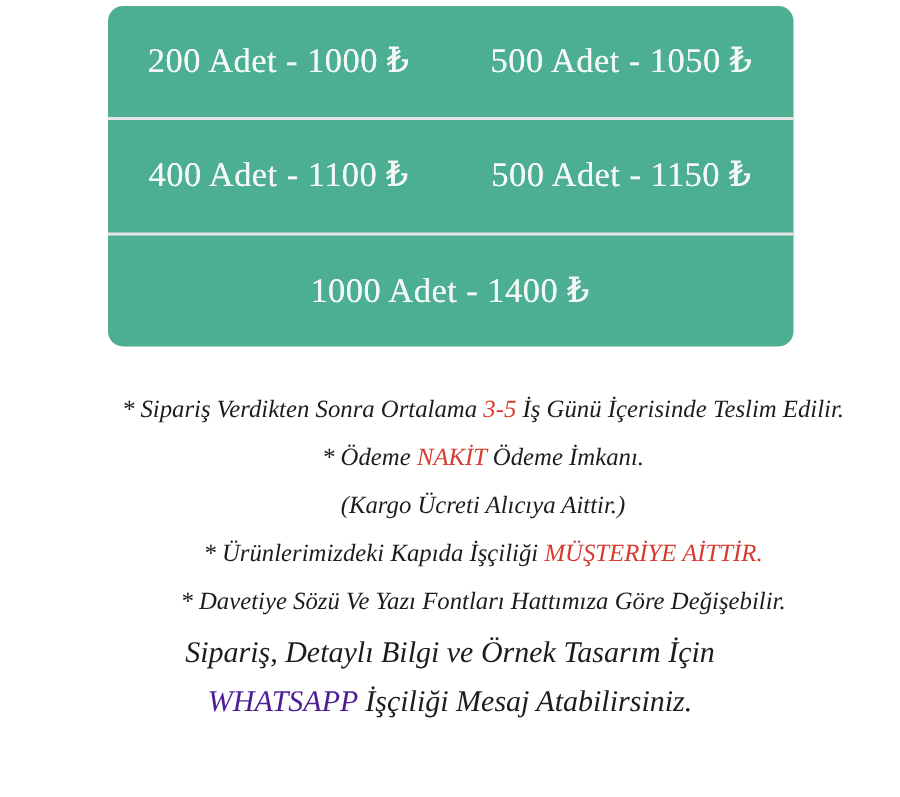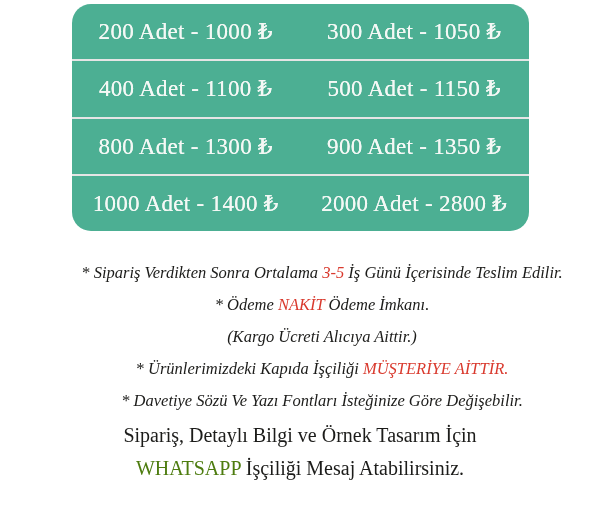--- a/index.html
+++ b/index.html
@@ -3,77 +3,73 @@
 <meta charset="utf-8">
 <style>
   * { margin:0; padding:0; box-sizing:border-box; }
   html,body { width:600px; height:531px; background:#ffffff; overflow:hidden; }
   body { font-family:"Liberation Serif","DejaVu Serif","DejaVu Sans",serif; }
 
   .price-table {
     margin:4px auto 0 auto;
     width:457px; height:227px;
     background:#4CAF93;
-    border-radius:19px;
+    border-radius:10px;
     overflow:hidden;
     display:flex; flex-direction:column;
   }
   .price-row { flex:1; display:flex; }
   .price-row + .price-row { border-top:2px solid #e5e5e5; }
   .price-cell {
     flex:1; display:flex; align-items:center; justify-content:center;
     color:#F4F8F5; font-size:23px; letter-spacing:0.3px;
     text-shadow:0 0 0.4px #F4F8F5;
   }
 
   .notes {
     margin-top:26px;
     text-align:center;
     font-style:italic;
     color:#1C1C1A;
     font-size:16.5px;
   }
   .note { height:32px; line-height:32px; white-space:nowrap;padding-left:44px; }
   .hl-red { color:#D93A2E; }
-  .hl-green { color:#4d7c0f; }
+  .hl-green { color:#4c1d95; }
 
   .footer {
     margin-top:2px;
     text-align:center;
+    font-style:italic;
     color:#1C1C1A;
     font-size:20px;
   }
   .footer-line { height:33px; line-height:33px; white-space:nowrap; }
 </style>
 </head>
 <body>
 
 <div class="price-table">
   <div class="price-row">
     <div class="price-cell">200 Adet - 1000 ₺</div>
-    <div class="price-cell">300 Adet - 1050 ₺</div>
+    <div class="price-cell">500 Adet - 1050 ₺</div>
   </div>
   <div class="price-row">
     <div class="price-cell">400 Adet - 1100 ₺</div>
     <div class="price-cell">500 Adet - 1150 ₺</div>
   </div>
   <div class="price-row">
-    <div class="price-cell">800 Adet - 1300 ₺</div>
-    <div class="price-cell">900 Adet - 1350 ₺</div>
-  </div>
-  <div class="price-row">
     <div class="price-cell">1000 Adet - 1400 ₺</div>
-    <div class="price-cell">2000 Adet - 2800 ₺</div>
   </div>
 </div>
 
 <div class="notes">
   <div class="note"><span>* Sipariş Verdikten Sonra Ortalama </span><span class="hl-red">3-5</span><span> İş Günü İçerisinde Teslim Edilir.</span></div>
   <div class="note"><span>* Ödeme </span><span class="hl-red">NAKİT</span><span> Ödeme İmkanı.</span></div>
   <div class="note"><span>(Kargo Ücreti Alıcıya Aittir.)</span></div>
   <div class="note"><span>* Ürünlerimizdeki Kapıda İşçiliği </span><span class="hl-red">MÜŞTERİYE AİTTİR.</span></div>
-  <div class="note"><span>* Davetiye Sözü Ve Yazı Fontları İsteğinize Göre Değişebilir.</span></div>
+  <div class="note"><span>* Davetiye Sözü Ve Yazı Fontları Hattımıza Göre Değişebilir.</span></div>
 </div>
 
 <div class="footer">
   <div class="footer-line"><span>Sipariş, Detaylı Bilgi ve Örnek Tasarım İçin</span></div>
   <div class="footer-line"><span class="hl-green">WHATSAPP</span><span> İşçiliği Mesaj Atabilirsiniz.</span></div>
 </div>
 
 </body></html>

